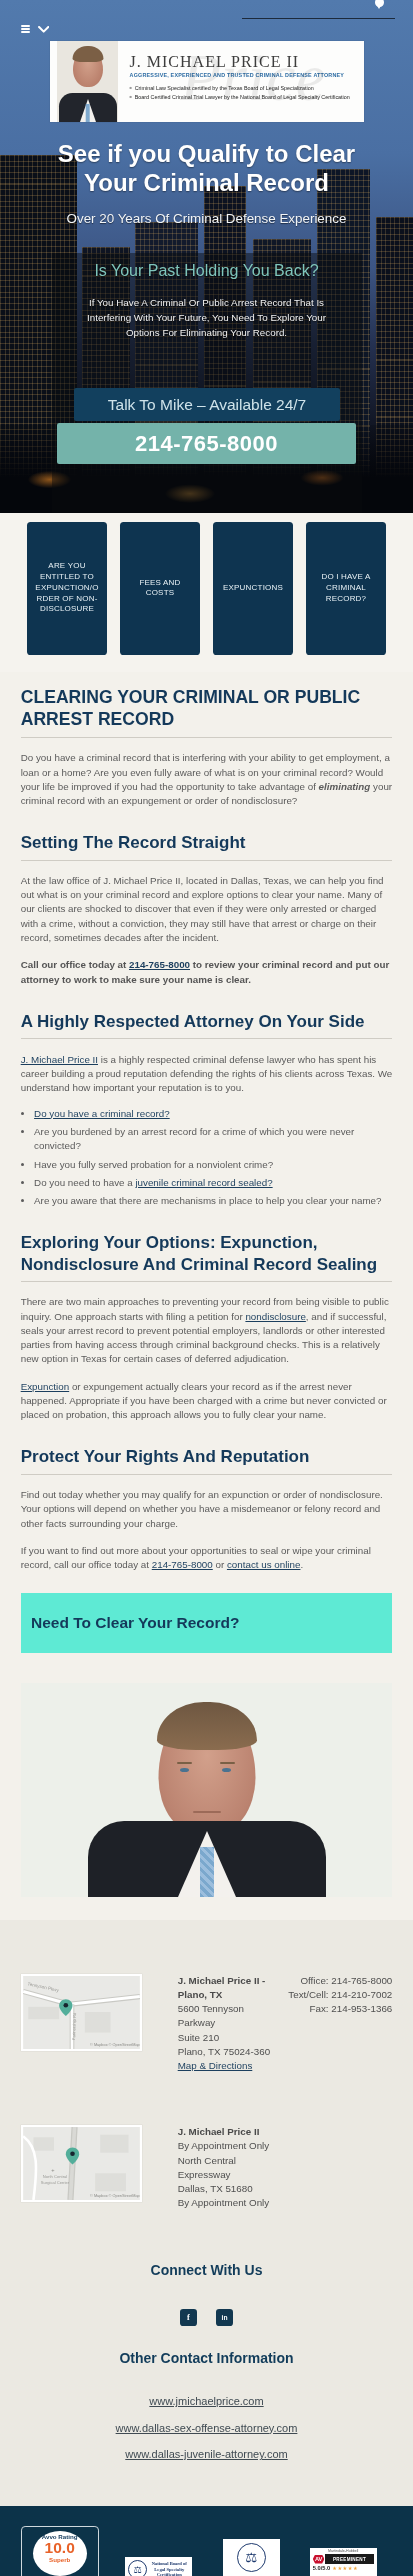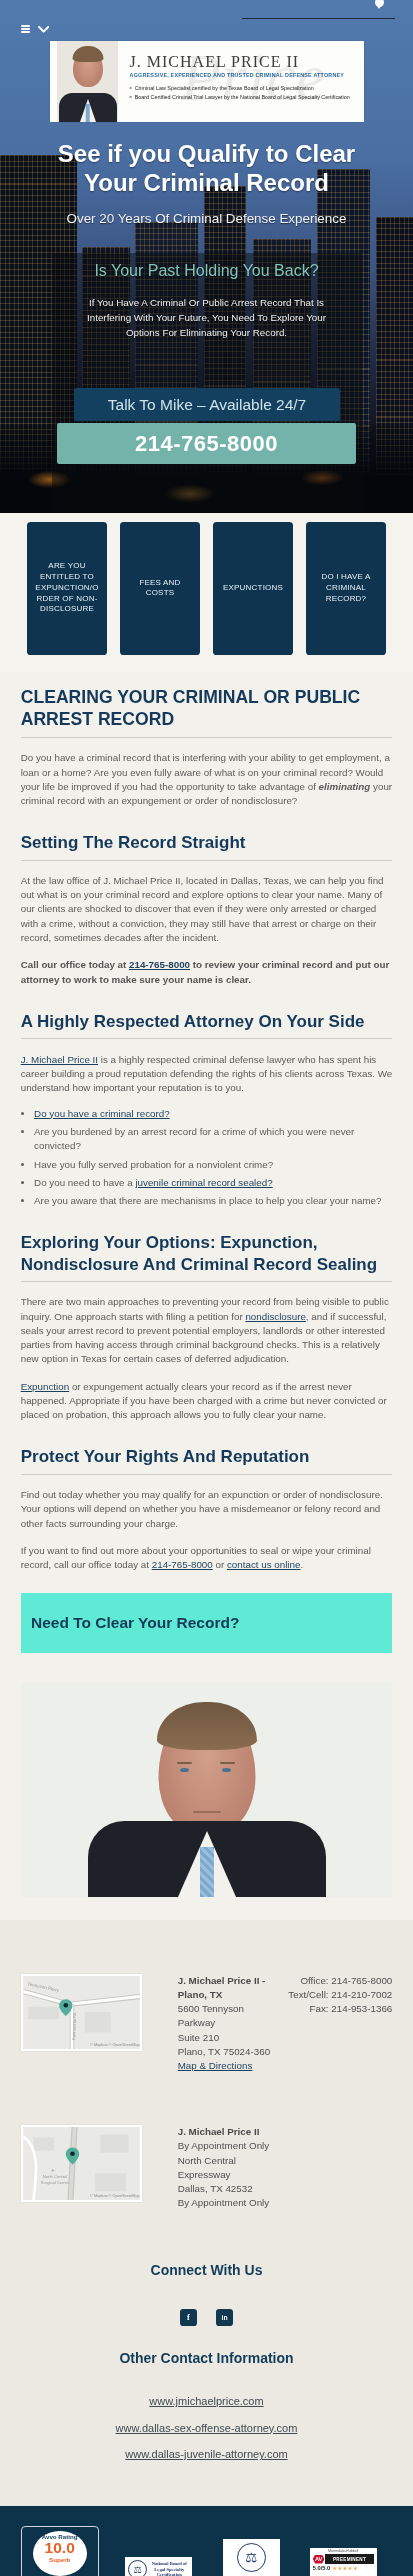--- a/index.html
+++ b/index.html
@@ -354,21 +354,21 @@
           <text x="58" y="88" font-size="11" fill="#8a8a86" text-anchor="middle">+</text>
           <path d="M96 40 C88 40 83 46 83 53 c0 9 13 20 13 20 s13 -11 13 -20 c0 -7 -5 -13 -13 -13z" fill="#53ae9a"></path>
           <circle cx="96" cy="52" r="4.5" fill="#17242e"></circle>
           <text x="130" y="137" font-size="7.5" fill="#8a8a86">© Mapbox © OpenStreetMap</text>
         </svg>
       </div>
       <div class="office-info">
         <div class="oname">J. Michael Price II</div>
         <div>By Appointment Only</div>
         <div>North Central Expressway</div>
-        <div>Dallas, TX 42532</div>
+        <div>Dallas, TX 51680</div>
         <div>By Appointment Only</div>
       </div>
     </div>
 
     <h3 class="center-head">Connect With Us</h3>
     <div class="social-row">
       <a class="social-btn" href="#">f</a>
       <a class="social-btn in" href="#">in</a>
     </div>
 

